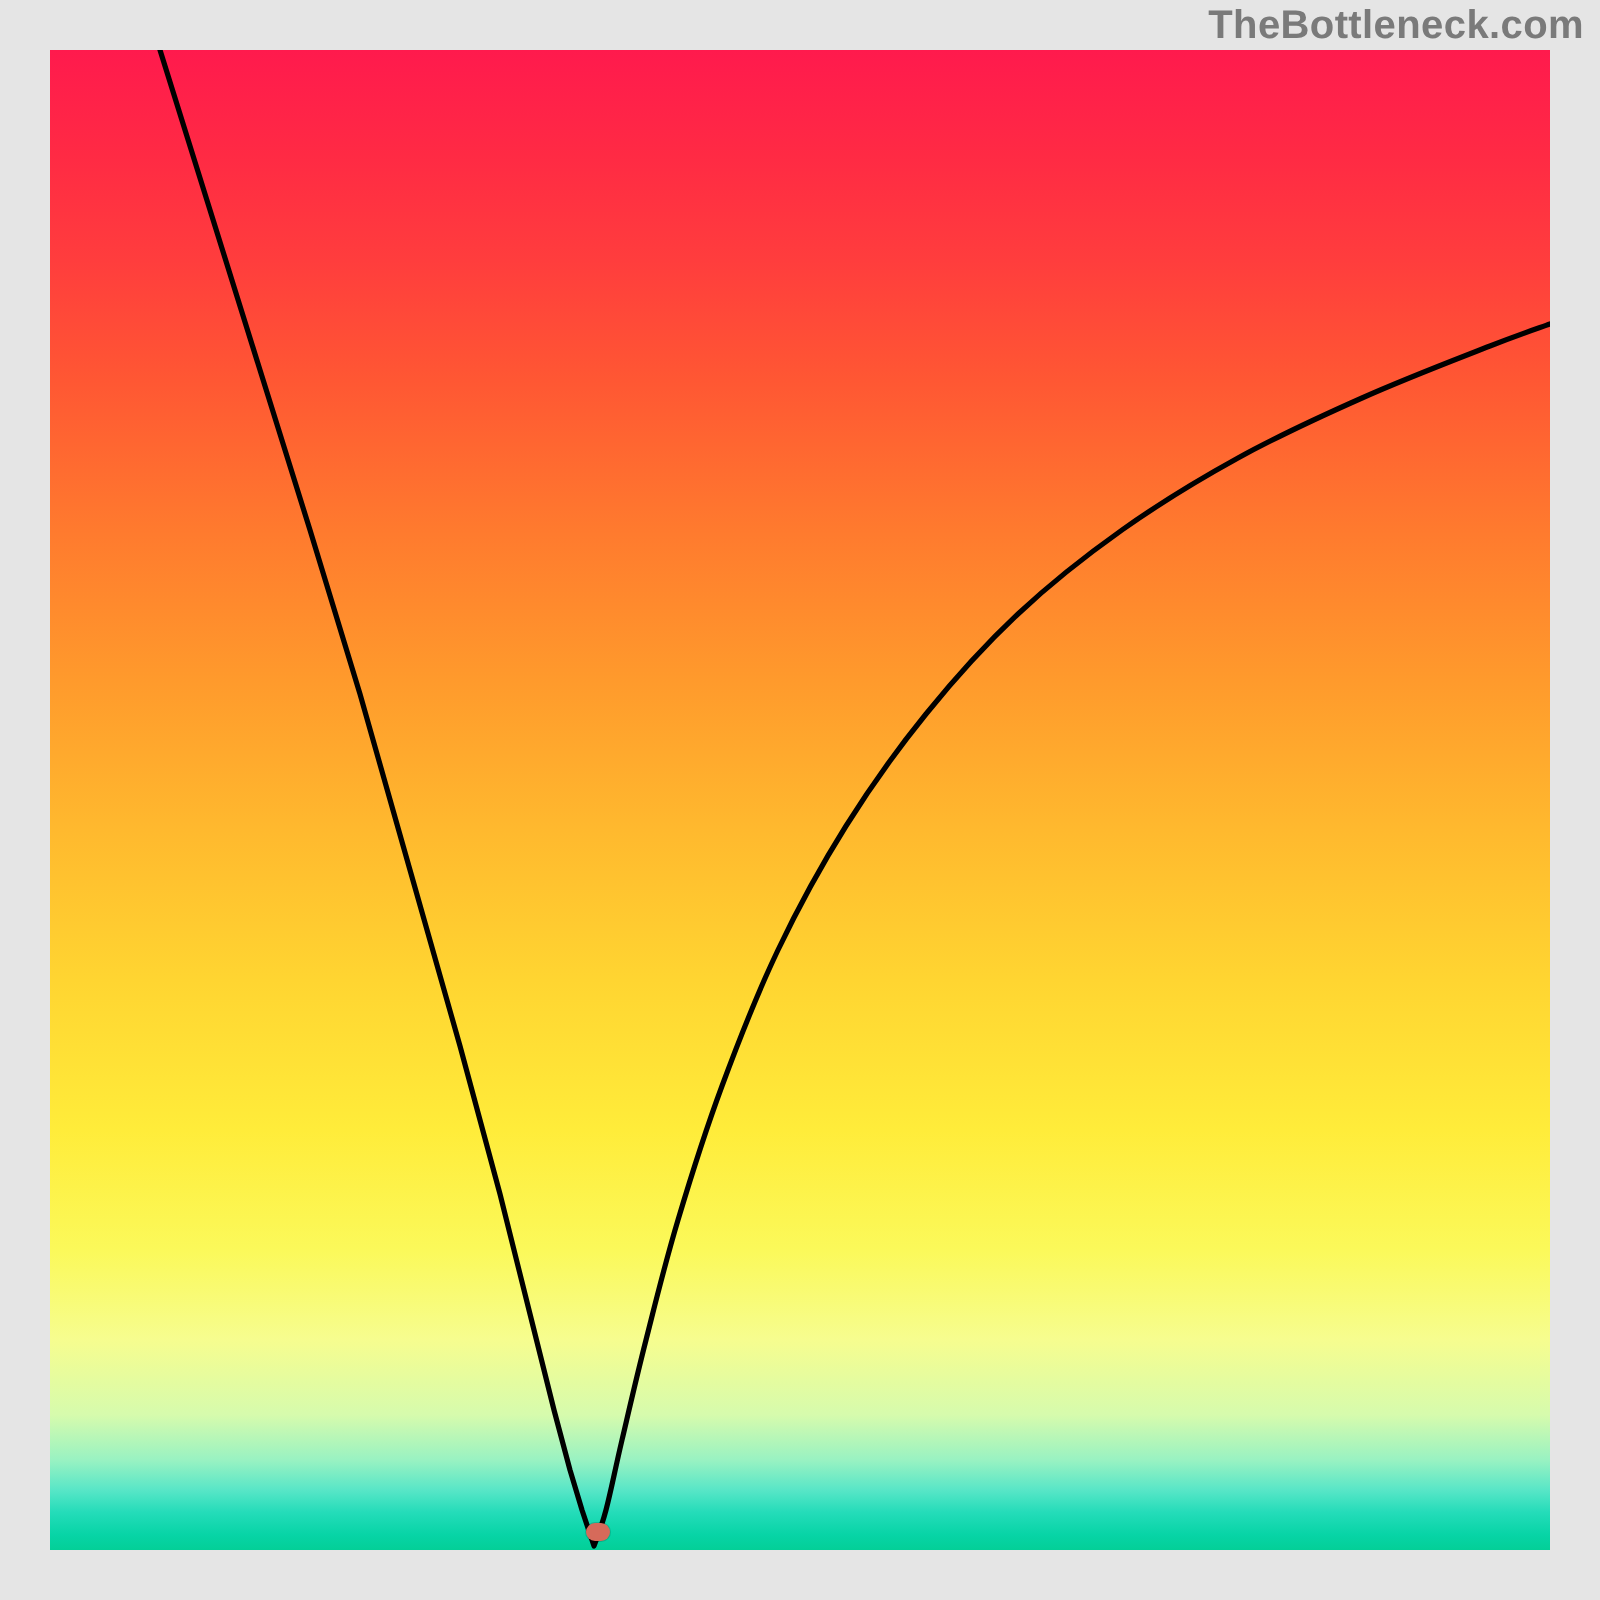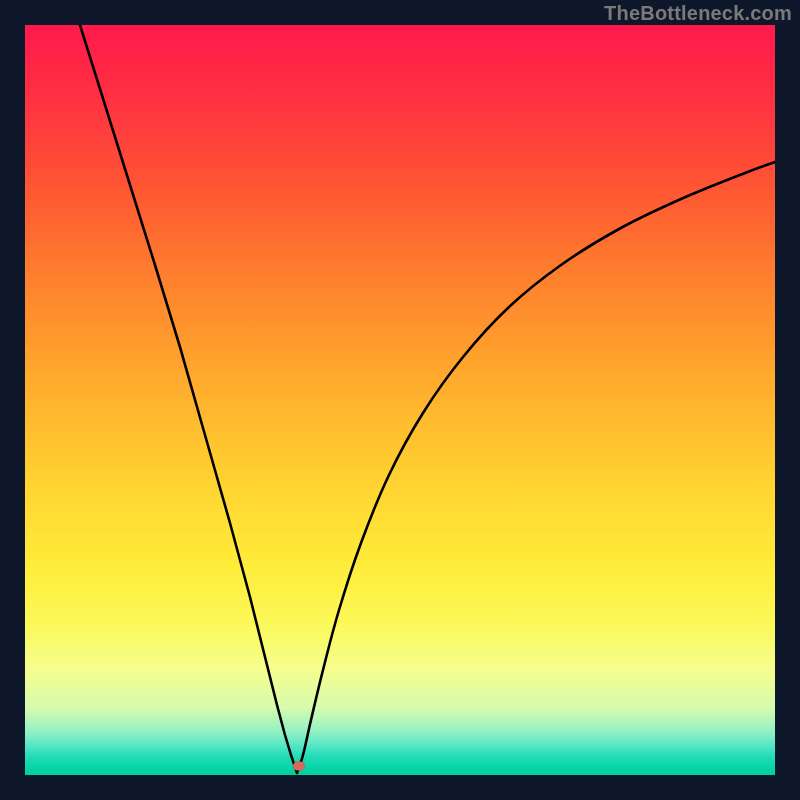--- a/index.html
+++ b/index.html
@@ -1,21 +1,21 @@
 <!DOCTYPE html>
 <html><head>
 <meta charset="utf-8">
 <style>
   * { margin: 0; padding: 0; box-sizing: border-box; }
   html, body { width: 800px; height: 800px; overflow: hidden; background: #000; }
   .frame {
     position: relative;
     width: 800px;
     height: 800px;
-    background: #0f172a;
+    background: #e5e5e5;
   }
   .plot-area {
     position: absolute;
     left: 25px;
     top: 25px;
     width: 750px;
     height: 750px;
     background: linear-gradient(to bottom,
       #ff1a4d 0%,
       #ff2a44 7%,

